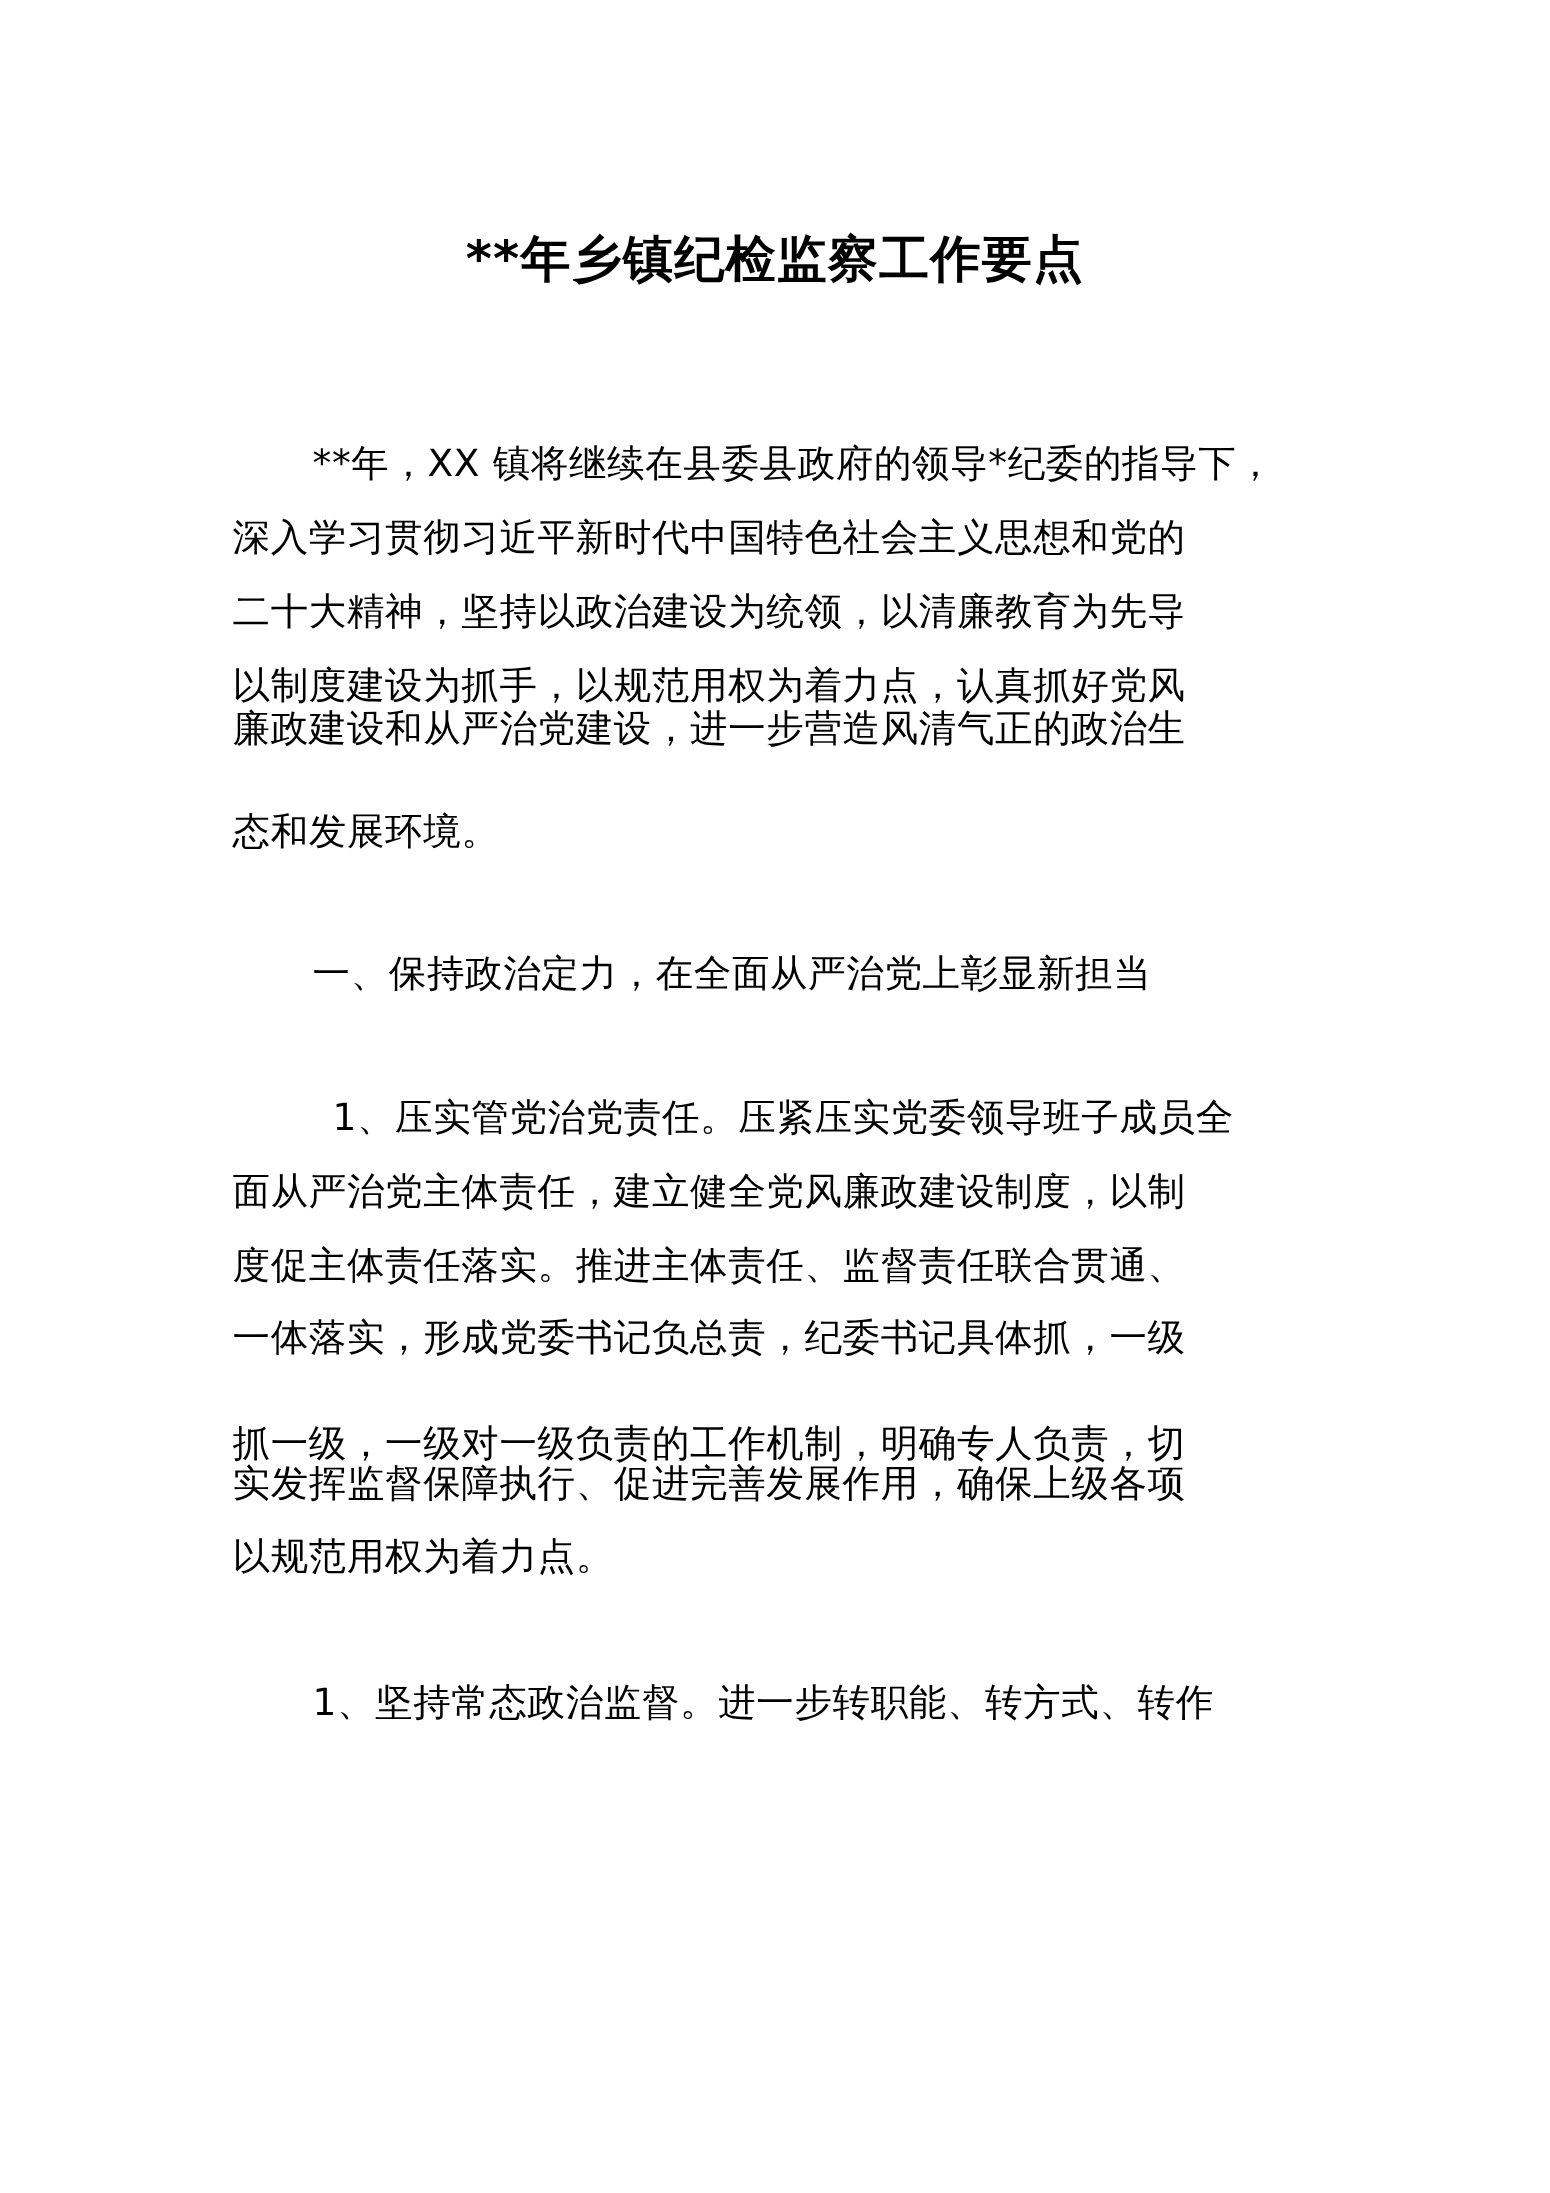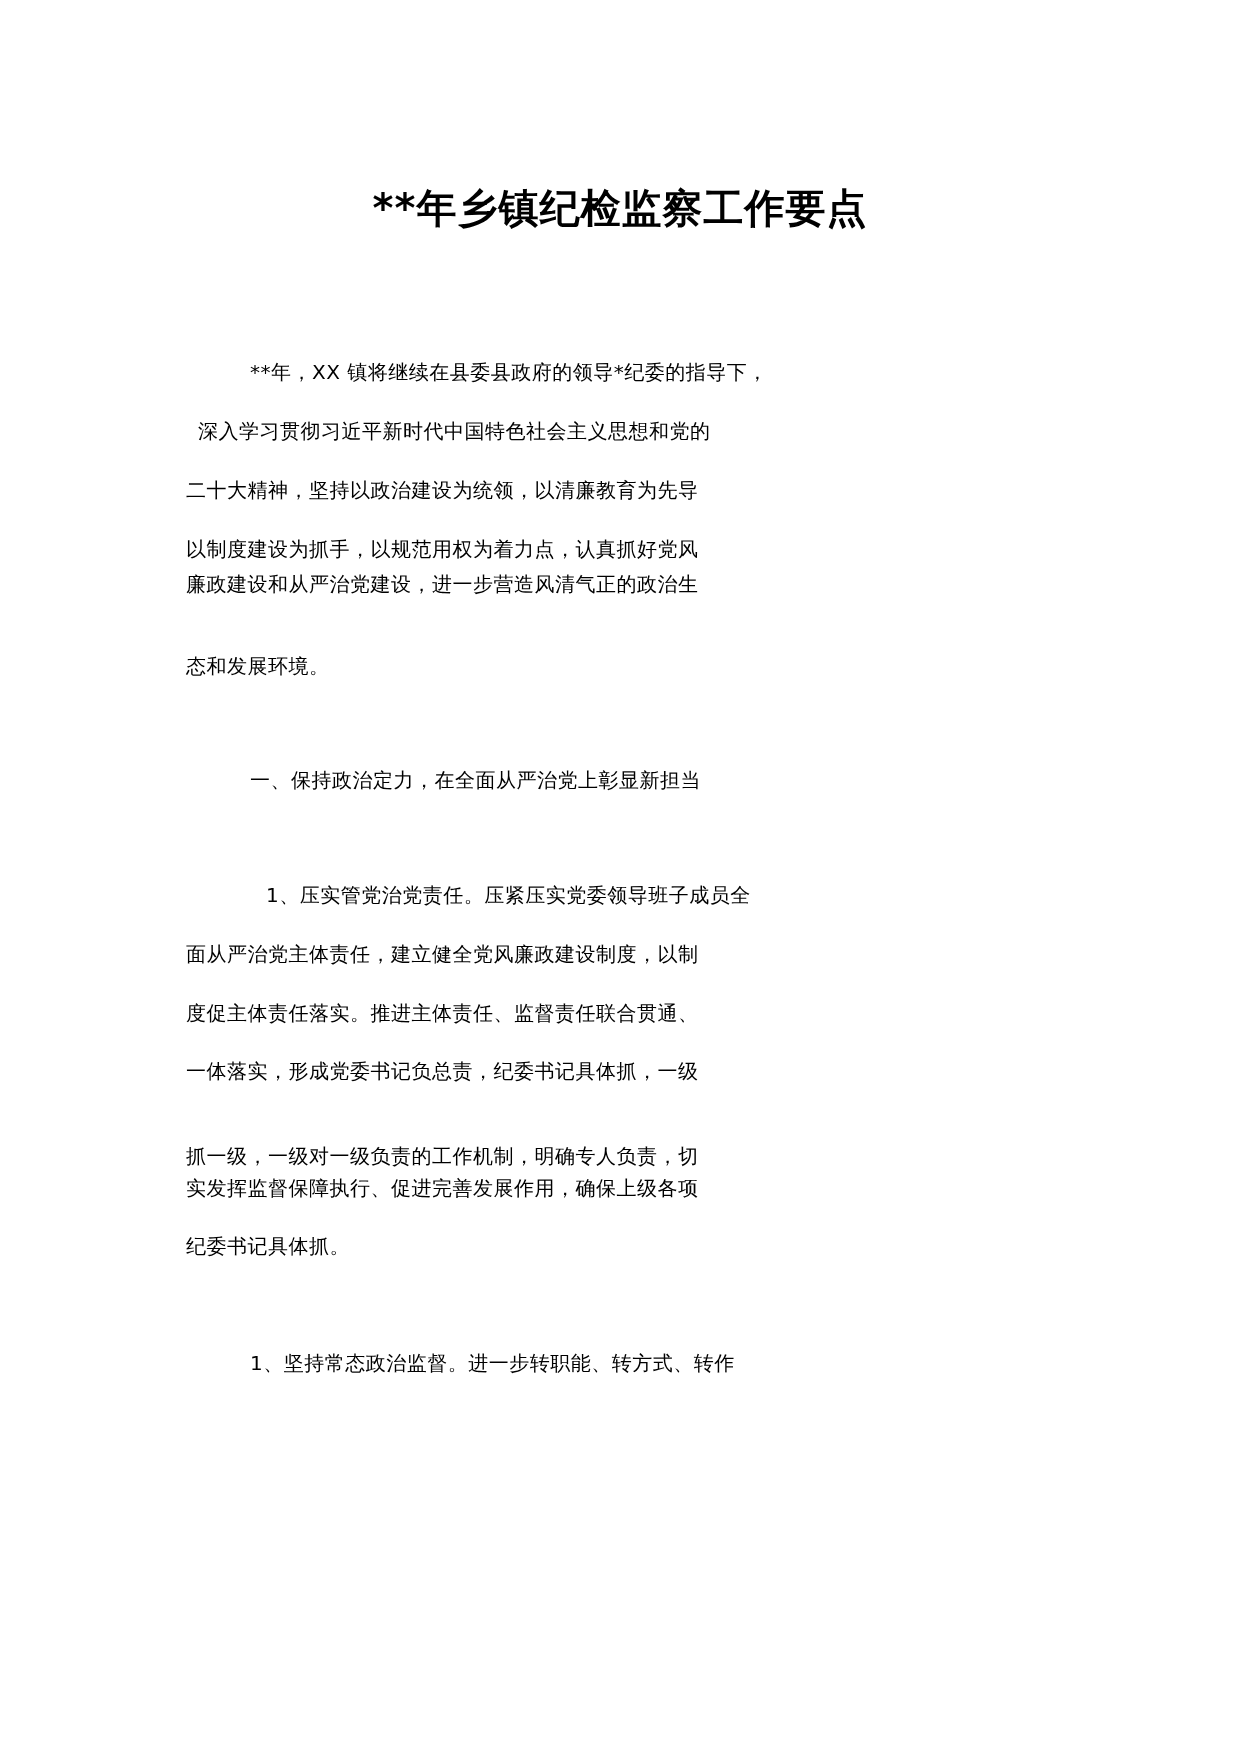--- a/index.html
+++ b/index.html
@@ -30,54 +30,54 @@
       top: 180px;
       text-align: center;
       font-size: 40px;
       font-weight: bold;
       line-height: 56px;
       letter-spacing: 1px;
     }
     .line {
       position: absolute;
       left: 186px;
-      font-size: 20px;
+      font-size: 30px;
       line-height: 40px;
       white-space: nowrap;
       letter-spacing: 0.5px;
     }
     .indent {
       left: 250px;
     }
   </style>
 </head>
 <body>
 
 <div class="page">
 
   <div class="title">**年乡镇纪检监察工作要点</div>
 
   <div>
     <div class="line indent" style="top:352px;">**年，XX 镇将继续在县委县政府的领导*纪委的指导下，</div>
-    <div class="line" style="top:411px;margin-left:12px;">深入学习贯彻习近平新时代中国特色社会主义思想和党的</div>
+    <div class="line" style="top:411px;">深入学习贯彻习近平新时代中国特色社会主义思想和党的</div>
     <div class="line" style="top:470px;">二十大精神，坚持以政治建设为统领，以清廉教育为先导</div>
     <div class="line" style="top:529px;">以制度建设为抓手，以规范用权为着力点，认真抓好党风</div>
     <div class="line" style="top:564px;">廉政建设和从严治党建设，进一步营造风清气正的政治生</div>
     <div class="line" style="top:646px;">态和发展环境。</div>
   </div>
 
   <div class="line indent" style="top:760px;">一、保持政治定力，在全面从严治党上彰显新担当</div>
 
   <div>
     <div class="line indent" style="top:875px;margin-left:16px;">1、压实管党治党责任。压紧压实党委领导班子成员全</div>
     <div class="line" style="top:934px;">面从严治党主体责任，建立健全党风廉政建设制度，以制</div>
     <div class="line" style="top:993px;">度促主体责任落实。推进主体责任、监督责任联合贯通、</div>
     <div class="line" style="top:1051px;">一体落实，形成党委书记负总责，纪委书记具体抓，一级</div>
     <div class="line" style="top:1136px;">抓一级，一级对一级负责的工作机制，明确专人负责，切</div>
     <div class="line" style="top:1168px;">实发挥监督保障执行、促进完善发展作用，确保上级各项</div>
-    <div class="line" style="top:1226px;">纪委书记具体抓。</div>
+    <div class="line" style="top:1226px;">以规范用权为着力点。</div>
   </div>
 
   <div>
     <div class="line indent" style="top:1343px;">1、坚持常态政治监督。进一步转职能、转方式、转作</div>
   </div>
 
 </div>
 
 </body></html>

